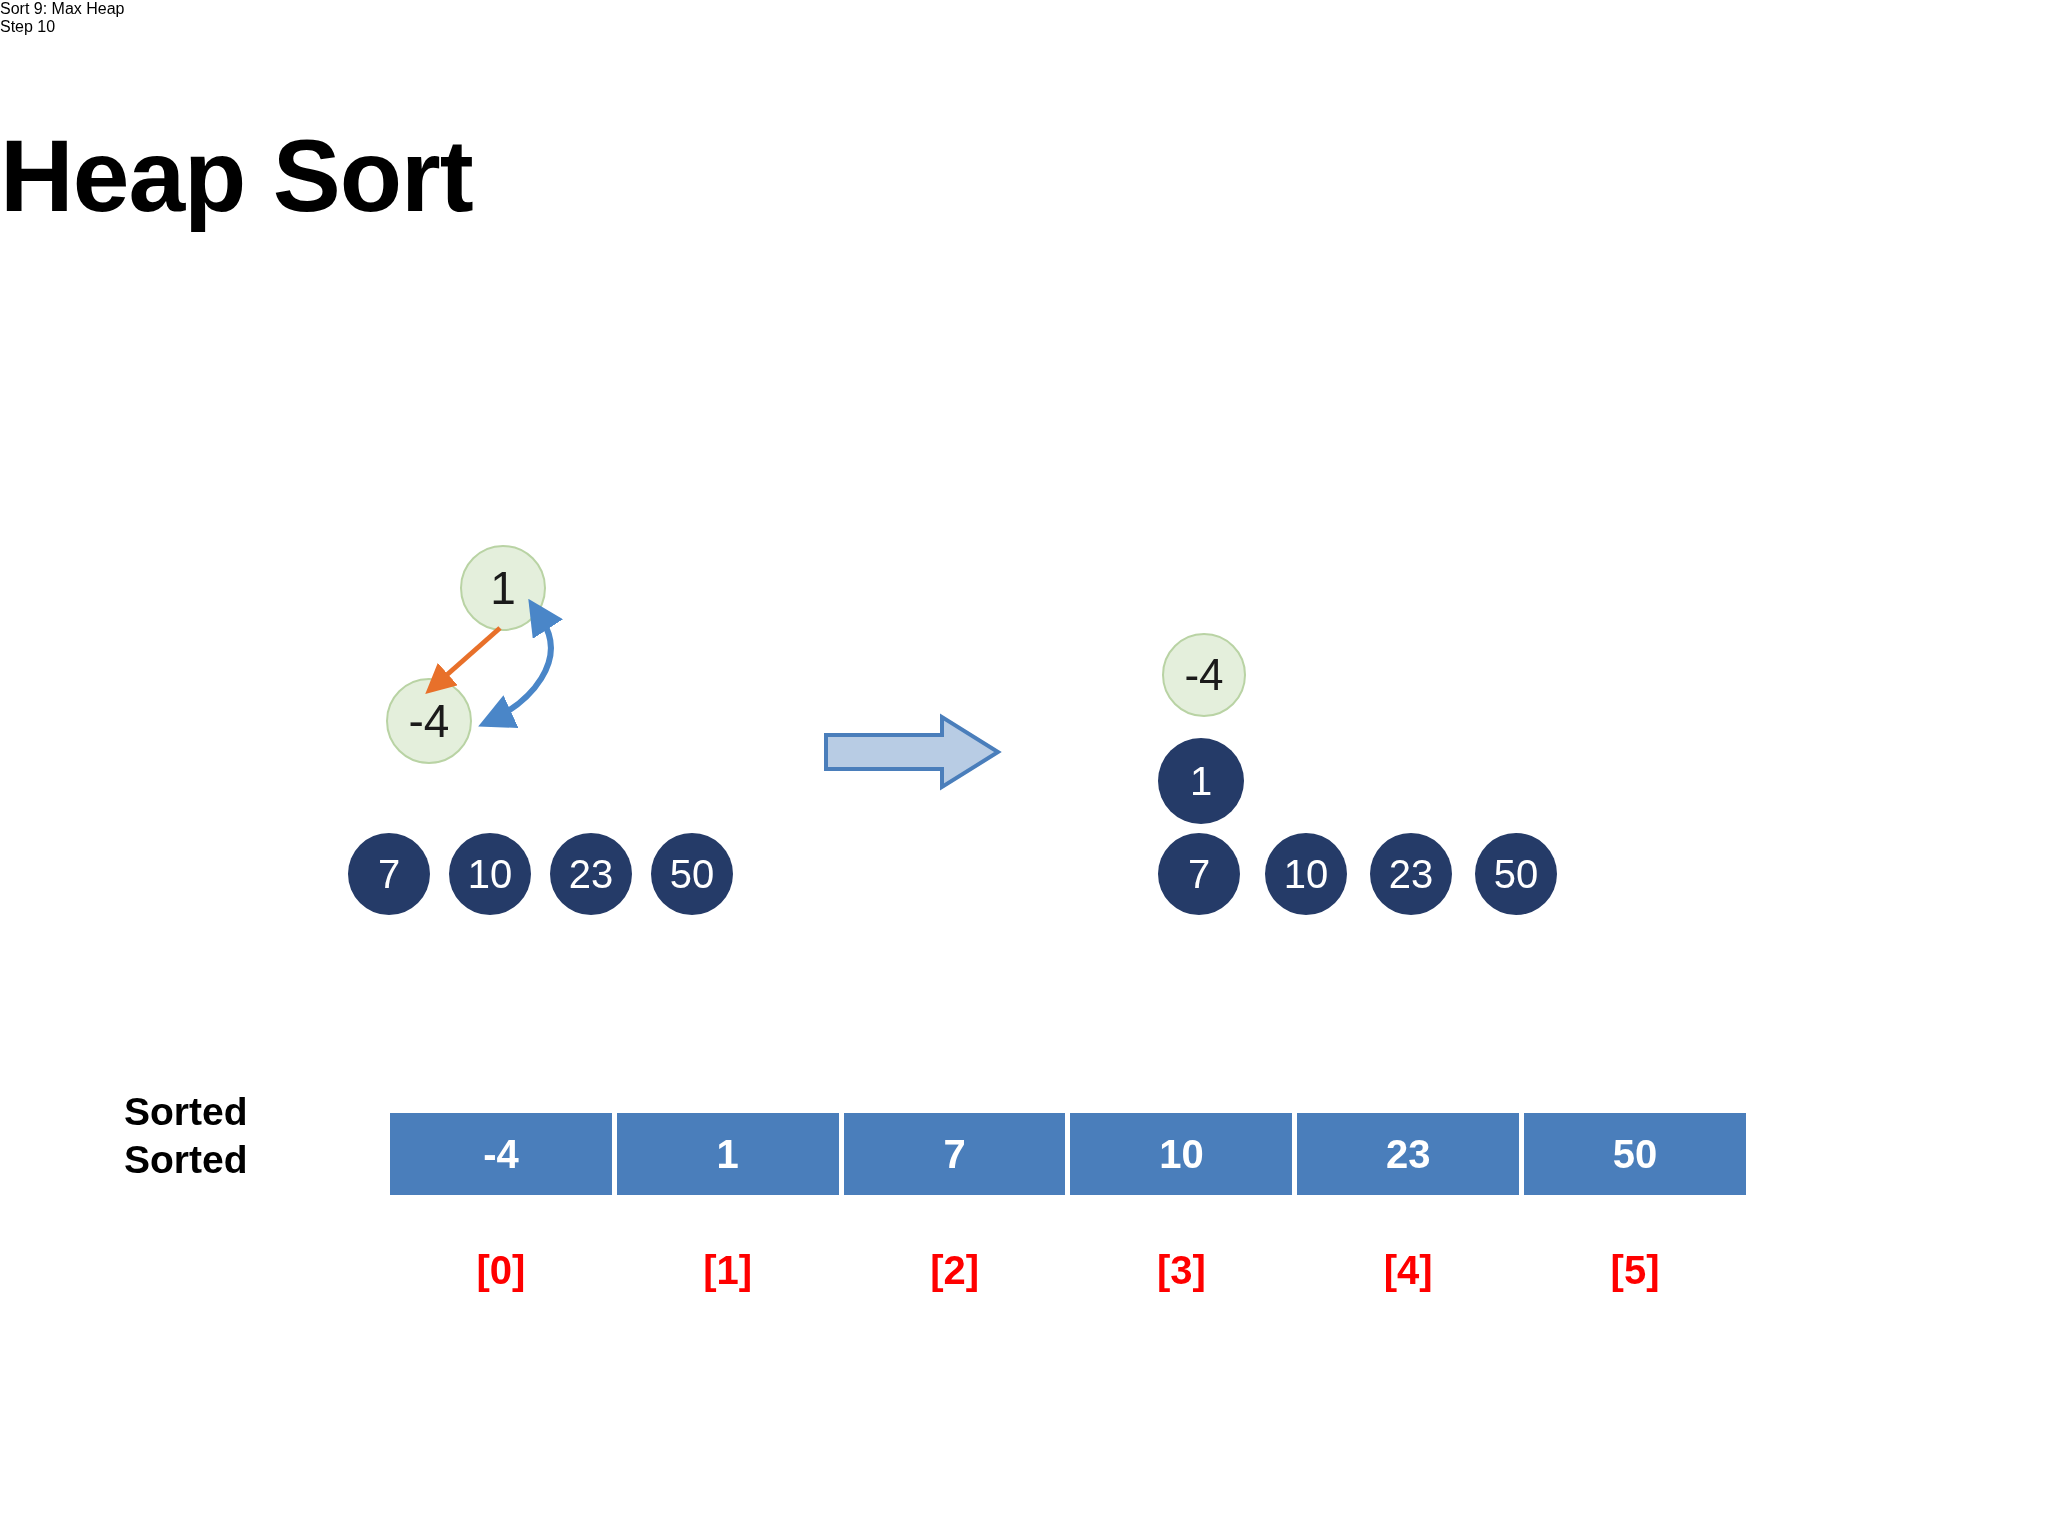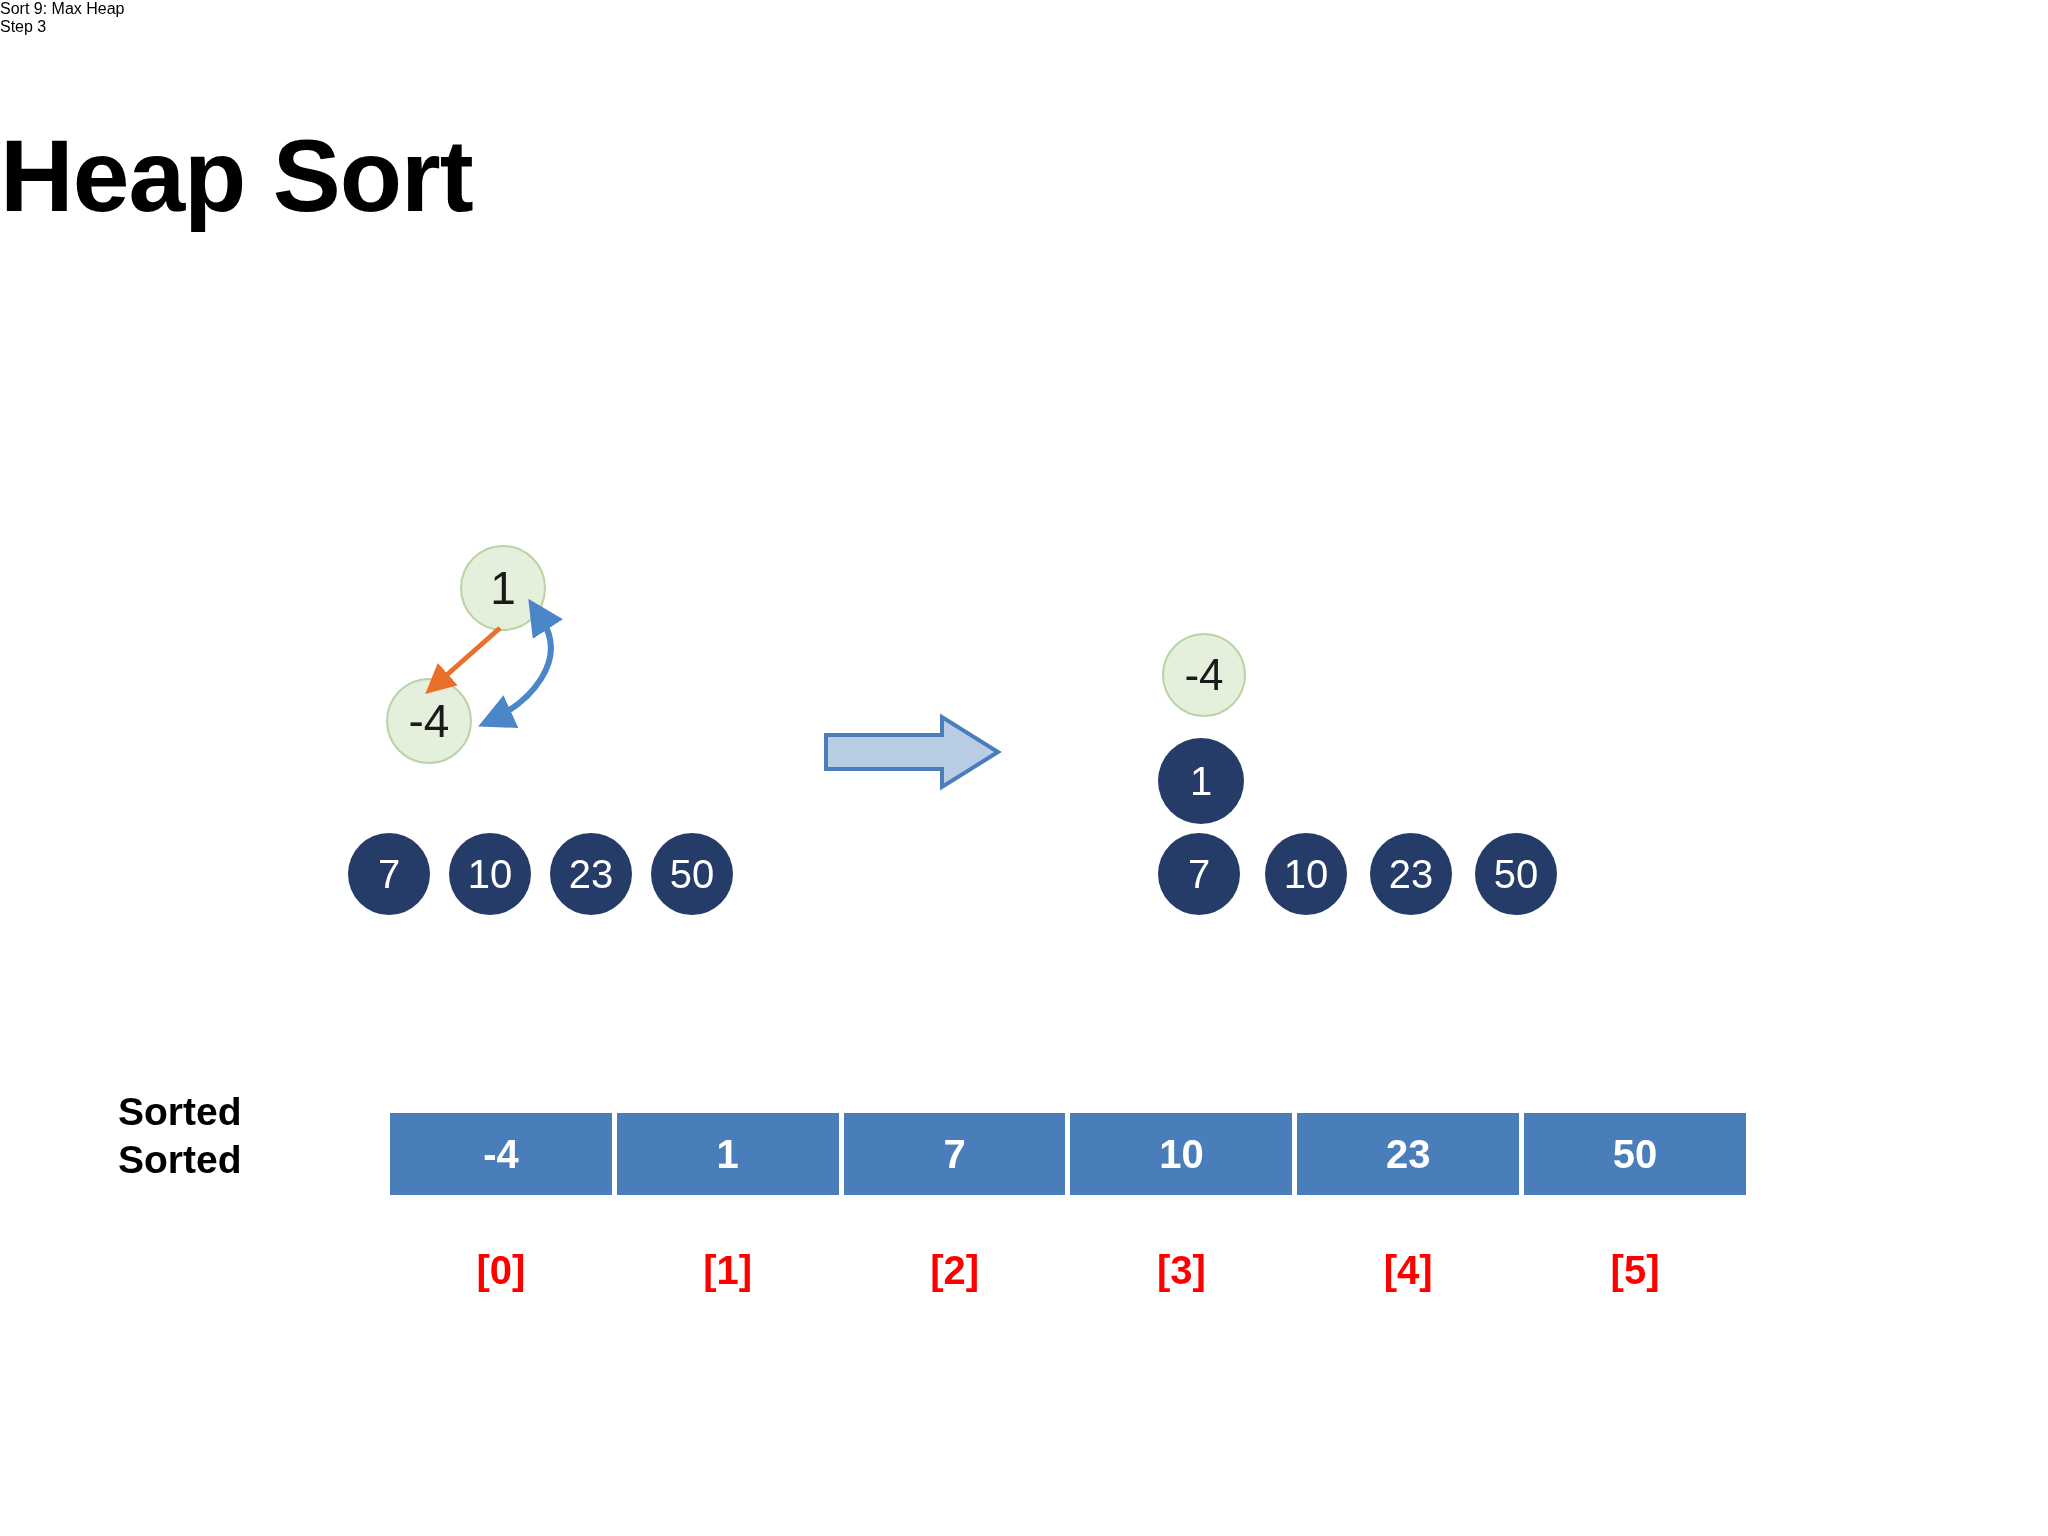--- a/index.html
+++ b/index.html
@@ -88,21 +88,21 @@
     position: absolute;
     left: 824px;
     top: 712px;
     width: 180px;
     height: 80px;
   }
 
   
   #sorted-label {
     position: absolute;
-    left: 118px;
+    left: 124px;
     top: 1088px;
     width: 250px;
     font-size: 39px;
     font-weight: bold;
     line-height: 1.22;
     color: #000000;
   }
   #sorted-array {
     position: absolute;
     left: 390px;
@@ -175,21 +175,21 @@
 
 <div class="node node-navy" id="left-row-7">7</div>
 <div class="node node-navy" id="left-row-10">10</div>
 <div class="node node-navy" id="left-row-23">23</div>
 <div class="node node-navy" id="left-row-50">50</div>
 
 <svg id="transition-arrow" viewBox="0 0 180 80">
   <path d="M2,23 L118,23 L118,5 L174,40 L118,75 L118,57 L2,57 Z" fill="#b8cce4" stroke="#4a7ebb" stroke-width="4" stroke-linejoin="miter"></path>
 </svg>
 
-<div id="step10-heading">Step 3</div>
+<div id="step10-heading">Step 10</div>
 
 <div class="node node-green" id="right-node-m4">-4</div>
 
 <div class="node node-navy" id="right-node-1">1</div>
 
 <div class="node node-navy" id="right-row-7">7</div>
 <div class="node node-navy" id="right-row-10">10</div>
 <div class="node node-navy" id="right-row-23">23</div>
 <div class="node node-navy" id="right-row-50">50</div>
 

